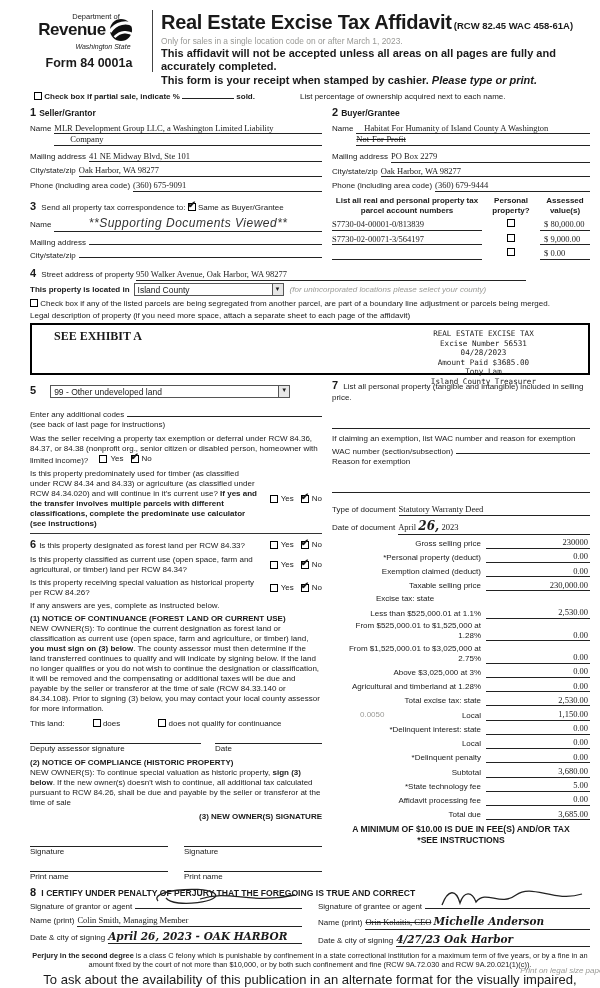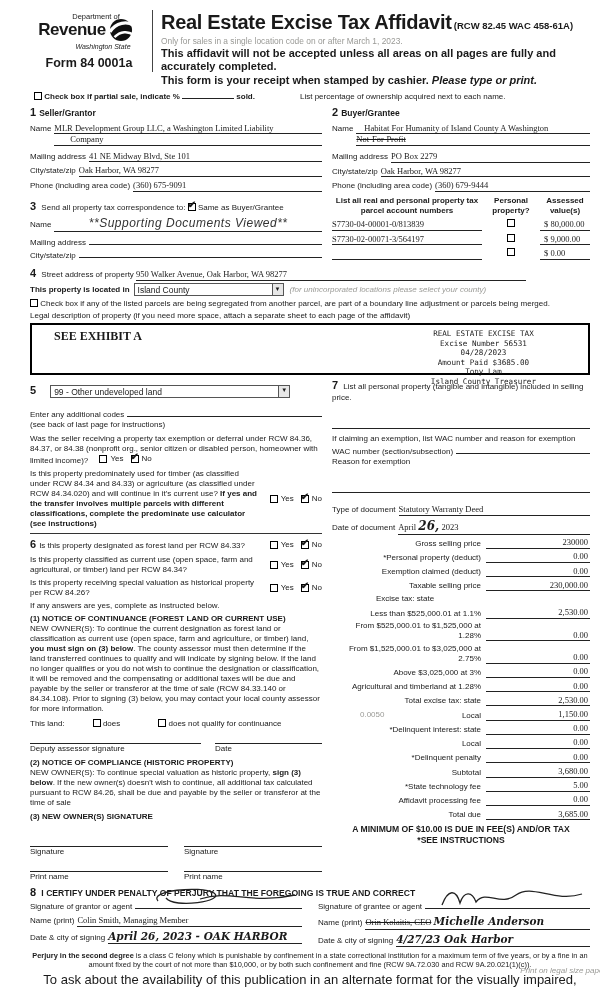--- a/index.html
+++ b/index.html
@@ -349,21 +349,21 @@
         </div>
         <div style="flex:1">
           <div class="sigline" style="margin-top:0"></div>
           <div>Date</div>
         </div>
       </div>
 
       <div class="b" style="margin-top:4px">(2) NOTICE OF COMPLIANCE (HISTORIC PROPERTY)</div>
       <p><span>NEW OWNER(S): To continue special valuation as historic property, </span><span class="b">sign (3) below</span><span>. If the new owner(s) doesn't wish to continue, all additional tax calculated pursuant to RCW 84.26, shall be due and payable by the seller or transferor at the time of sale</span></p>
 
-      <div class="b" style="text-align:left;margin-top:4px">(3) NEW OWNER(S) SIGNATURE</div>
+      <div class="b" style="text-align:right;margin-top:4px">(3) NEW OWNER(S) SIGNATURE</div>
       <div class="siggrid">
         <div class="sigcol">
           <div class="sigline"></div>
           <div>Signature</div>
           <div class="sigline"></div>
           <div>Print name</div>
         </div>
         <div class="sigcol">
           <div class="sigline"></div>
           <div>Signature</div>

